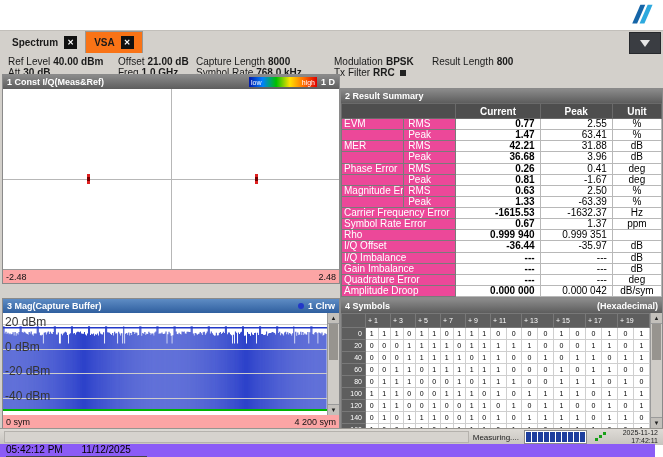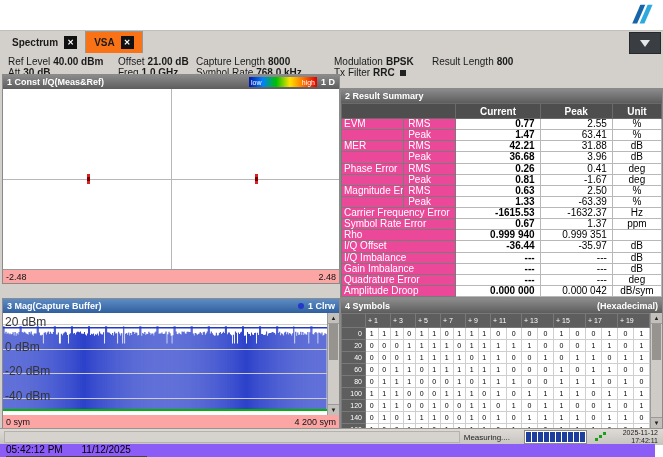--- a/index.html
+++ b/index.html
@@ -75,21 +75,21 @@
   .sym-body{flex:1;display:flex;min-height:0}
   .sym-table{border-collapse:collapse;table-layout:fixed;font-size:7px;flex:1;height:100%}
   .sym-table th{background:#5e5e5e;color:#fff;border:1px solid #787878;height:11px;font-weight:bold}
   .sym-table th.chead{text-align:left;padding-left:2px;font-weight:normal}
   .sym-table td{border:1px solid #cfcfcf;text-align:center;line-height:9px;color:#000;overflow:hidden}
   .sym-table td.rlab{background:#5e5e5e;color:#fff;text-align:right;padding-right:3px;border-color:#787878}
   .fmt{margin-left:auto}
 
   .status-bar{position:absolute;top:428px;left:0;right:0;height:16px;background:linear-gradient(#dedbd6,#c7c4bf);border-top:1px solid #989590;display:flex;align-items:center;font-size:8px;color:#222}
   .sb-left{flex:1;align-self:stretch;margin:2px 4px;border:1px solid #b5b2ad;background:#d6d3ce}
-  .measuring{margin-right:14px;white-space:nowrap}
+  .measuring{margin-right:5px;white-space:nowrap}
   .progress{display:flex;gap:1px;border:1px solid #8a8a8a;background:#fff;padding:1px;height:10px;align-items:stretch}
   .pseg{width:5px;background:#1e3e9e}
   .net-icon{width:3px;height:3px;background:#18a018;box-shadow:4px -3px 0 #18a018,8px -6px 0 #18a018;margin:4px 12px 0 8px}
   .datetime{text-align:right;font-size:7px;line-height:8px;margin-right:5px;min-width:48px}
 
   .taskbar{position:absolute;top:444px;left:0;right:8px;height:13px;background:#8b5cf6;font-size:10px;color:#000;display:flex;align-items:flex-end}
   .tb-clock{margin-left:6px;border-bottom:1px solid #444;padding:0 16px 1px 0;white-space:nowrap}
   .tb-date{margin-left:16px}
 </style>
 </head>

